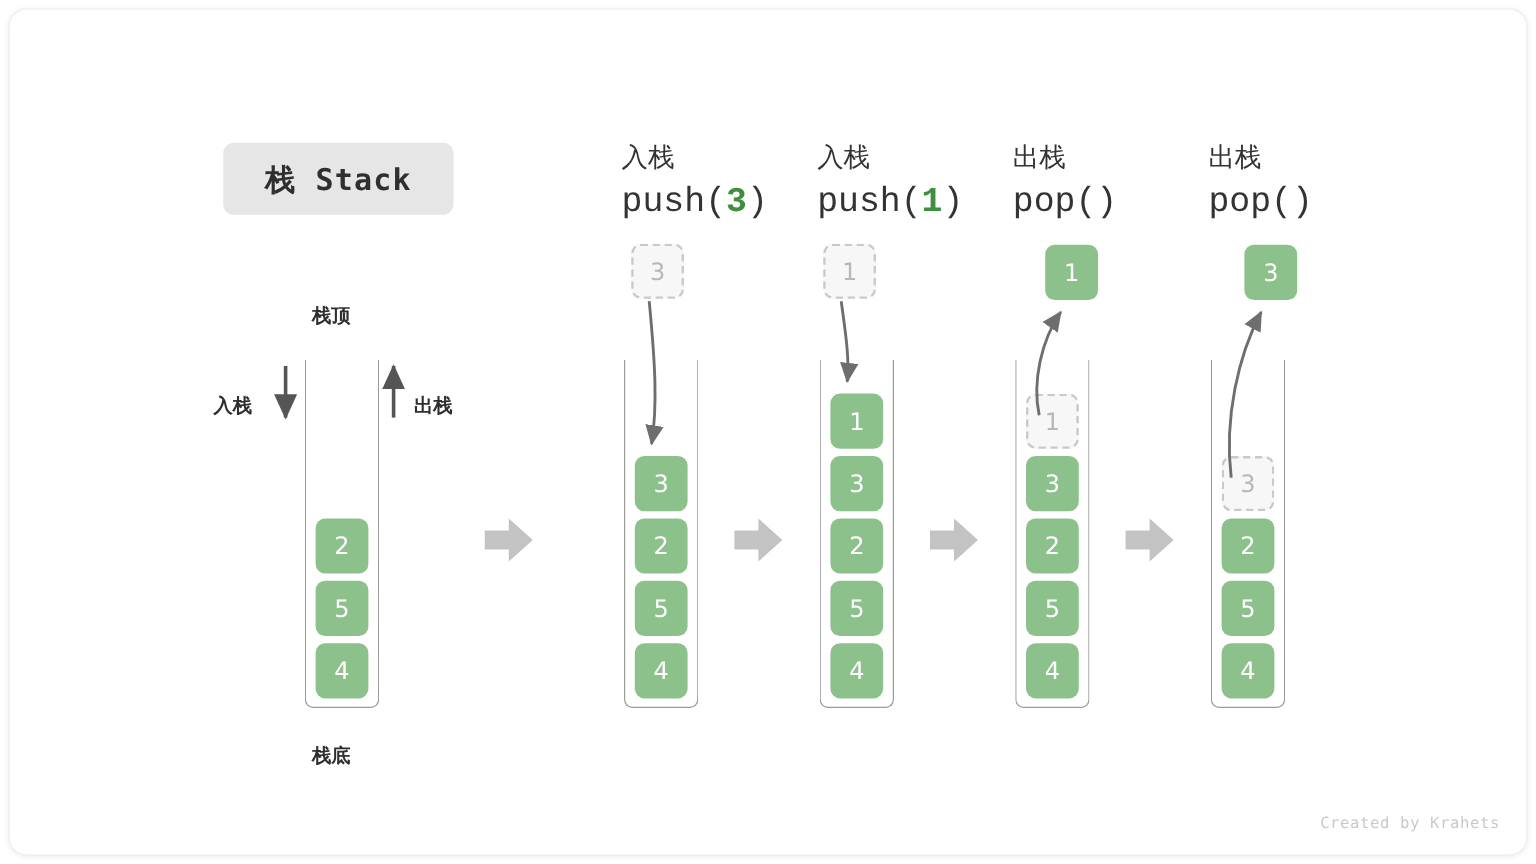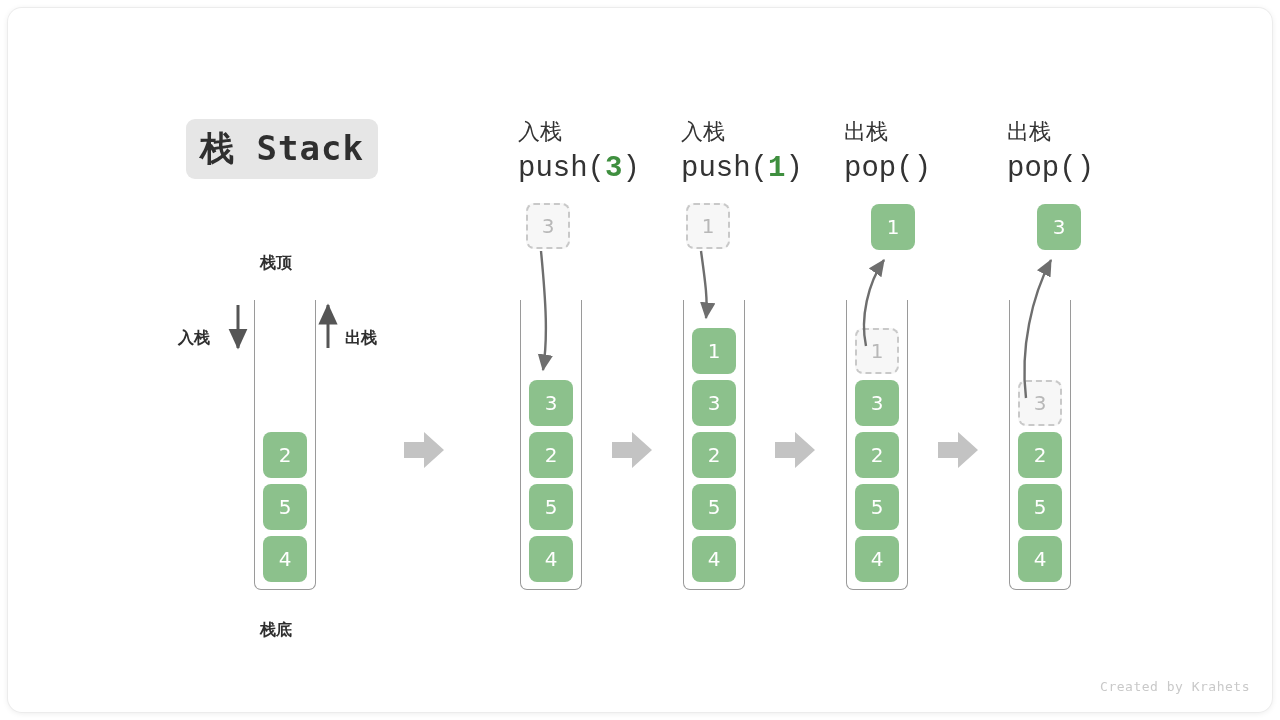--- a/index.html
+++ b/index.html
@@ -35,21 +35,21 @@
     width: 192px;
     height: 60px;
     background: #e6e6e6;
     border-radius: 9px;
     display: flex;
     align-items: center;
     justify-content: center;
   }
   #title-badge .t {
     font-family: "DejaVu Sans Mono", "Liberation Mono", monospace;
-    font-size: 34px;
+    font-size: 25px;
     font-weight: bold;
     color: #2f2f2f;
     letter-spacing: 1px;
   }
 
   
   .cn-label {
     position: absolute;
     font-size: 16px;
     font-weight: bold;

